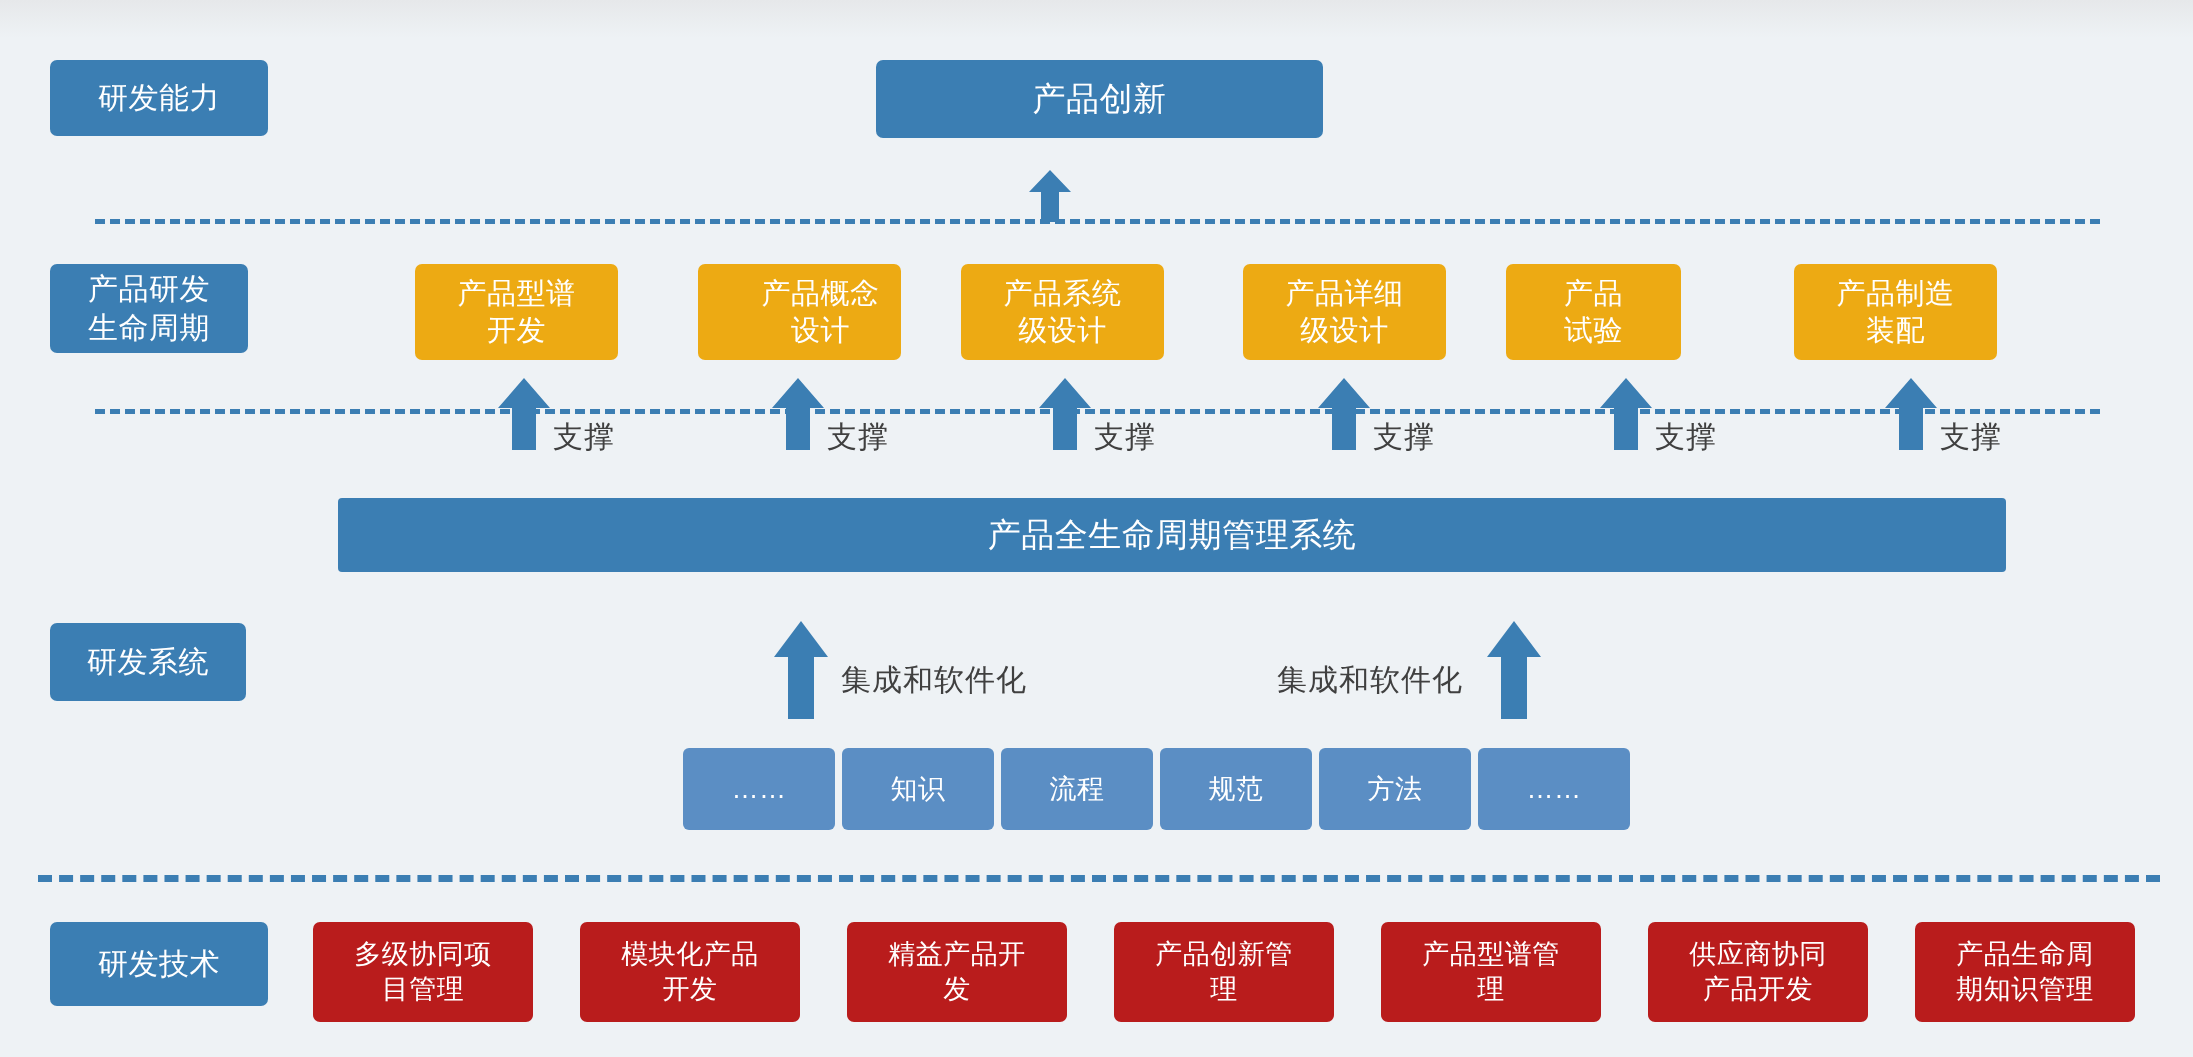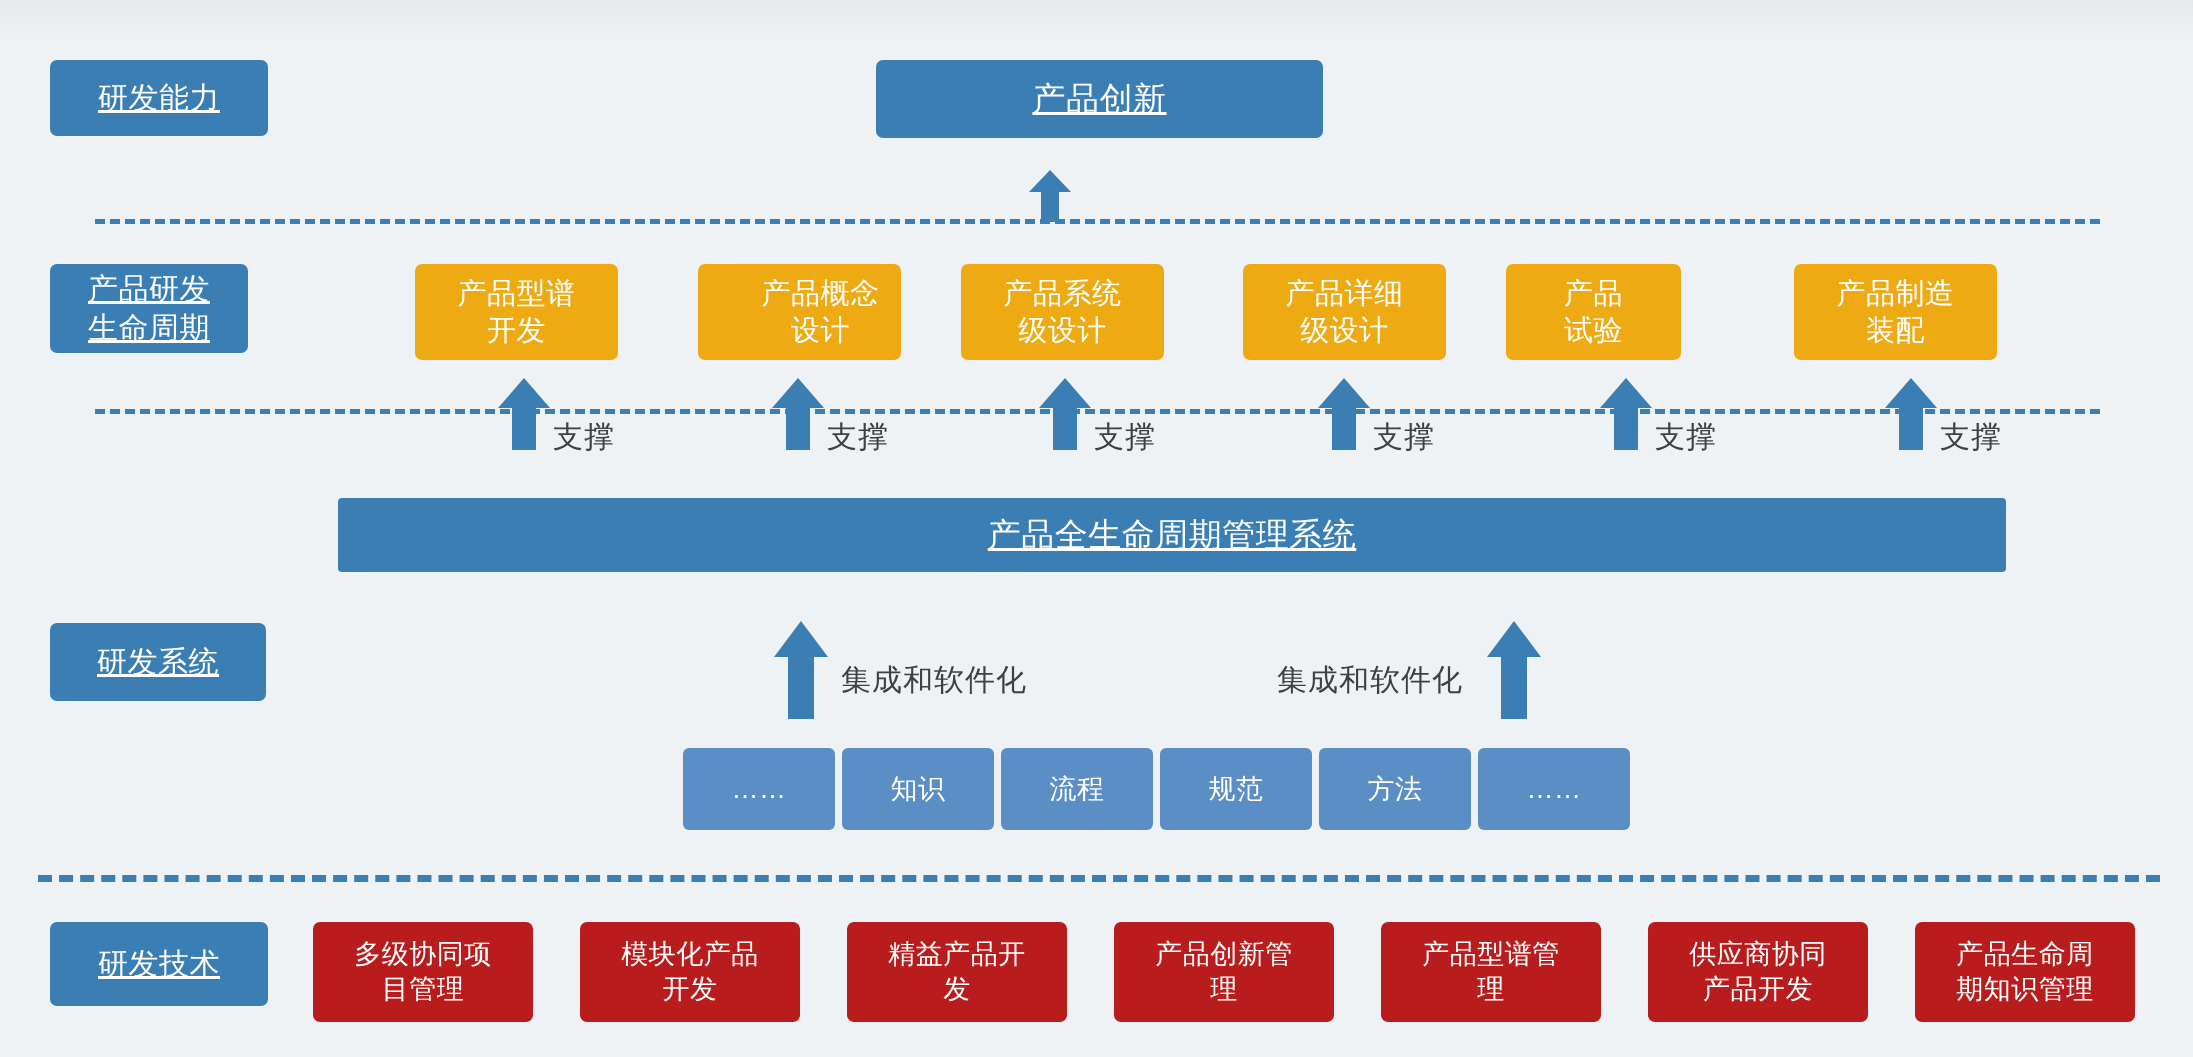--- a/index.html
+++ b/index.html
@@ -27,21 +27,21 @@
     align-items: center;
     justify-content: center;
     text-align: center;
     color: #ffffff;
     border-radius: 7px;
     line-height: 1.28;
     white-space: pre-line;
     letter-spacing: 0.5px;
   }
 
-  .blue       { background-color: #3b7eb3; text-decoration: underline; }
+  .blue       { background-color: #3b7eb3; }
   .blue-soft  { background-color: #5b8ec4; }
   .yellow     { background-color: #edaa13; }
   .teal       { background-color: #b91c1c; }
 
   .lane-label { font-size: 30px; }
   .stage      { font-size: 29px; }
   .hero       { font-size: 33px; }
   .plm        { font-size: 33px; }
   .chip       { font-size: 27px; border-radius: 6px; }
   .tech       { font-size: 27px; }
@@ -74,21 +74,21 @@
 </head>
 <body>
 
 <div id="canvas">
 
   <div class="box blue lane-label" style="left:50px; top:60px; width:218px; height:76px;">研发能力</div>
 
   <div class="box blue lane-label" style="left:50px; top:264px; width:198px; height:89px;">产品研发
 生命周期</div>
 
-  <div class="box blue lane-label" style="left:50px; top:623px; width:216px; height:78px;">研发系统</div>
+  <div class="box blue lane-label" style="left:50px; top:623px; width:196px; height:78px;">研发系统</div>
 
   <div class="box blue lane-label tech" style="left:50px; top:922px; width:218px; height:84px; font-size:30px;">研发技术</div>
 
   <div class="box blue hero" style="left:876px; top:60px; width:447px; height:78px;">产品创新</div>
 
   <div class="arrow" style="left:1029px; top:170px;">
     <svg width="42" height="52" viewBox="0 0 42 52">
       <polygon points="21,0 42,22 30,22 30,52 12,52 12,22 0,22" fill="#3b7eb3"></polygon>
     </svg>
   </div>

